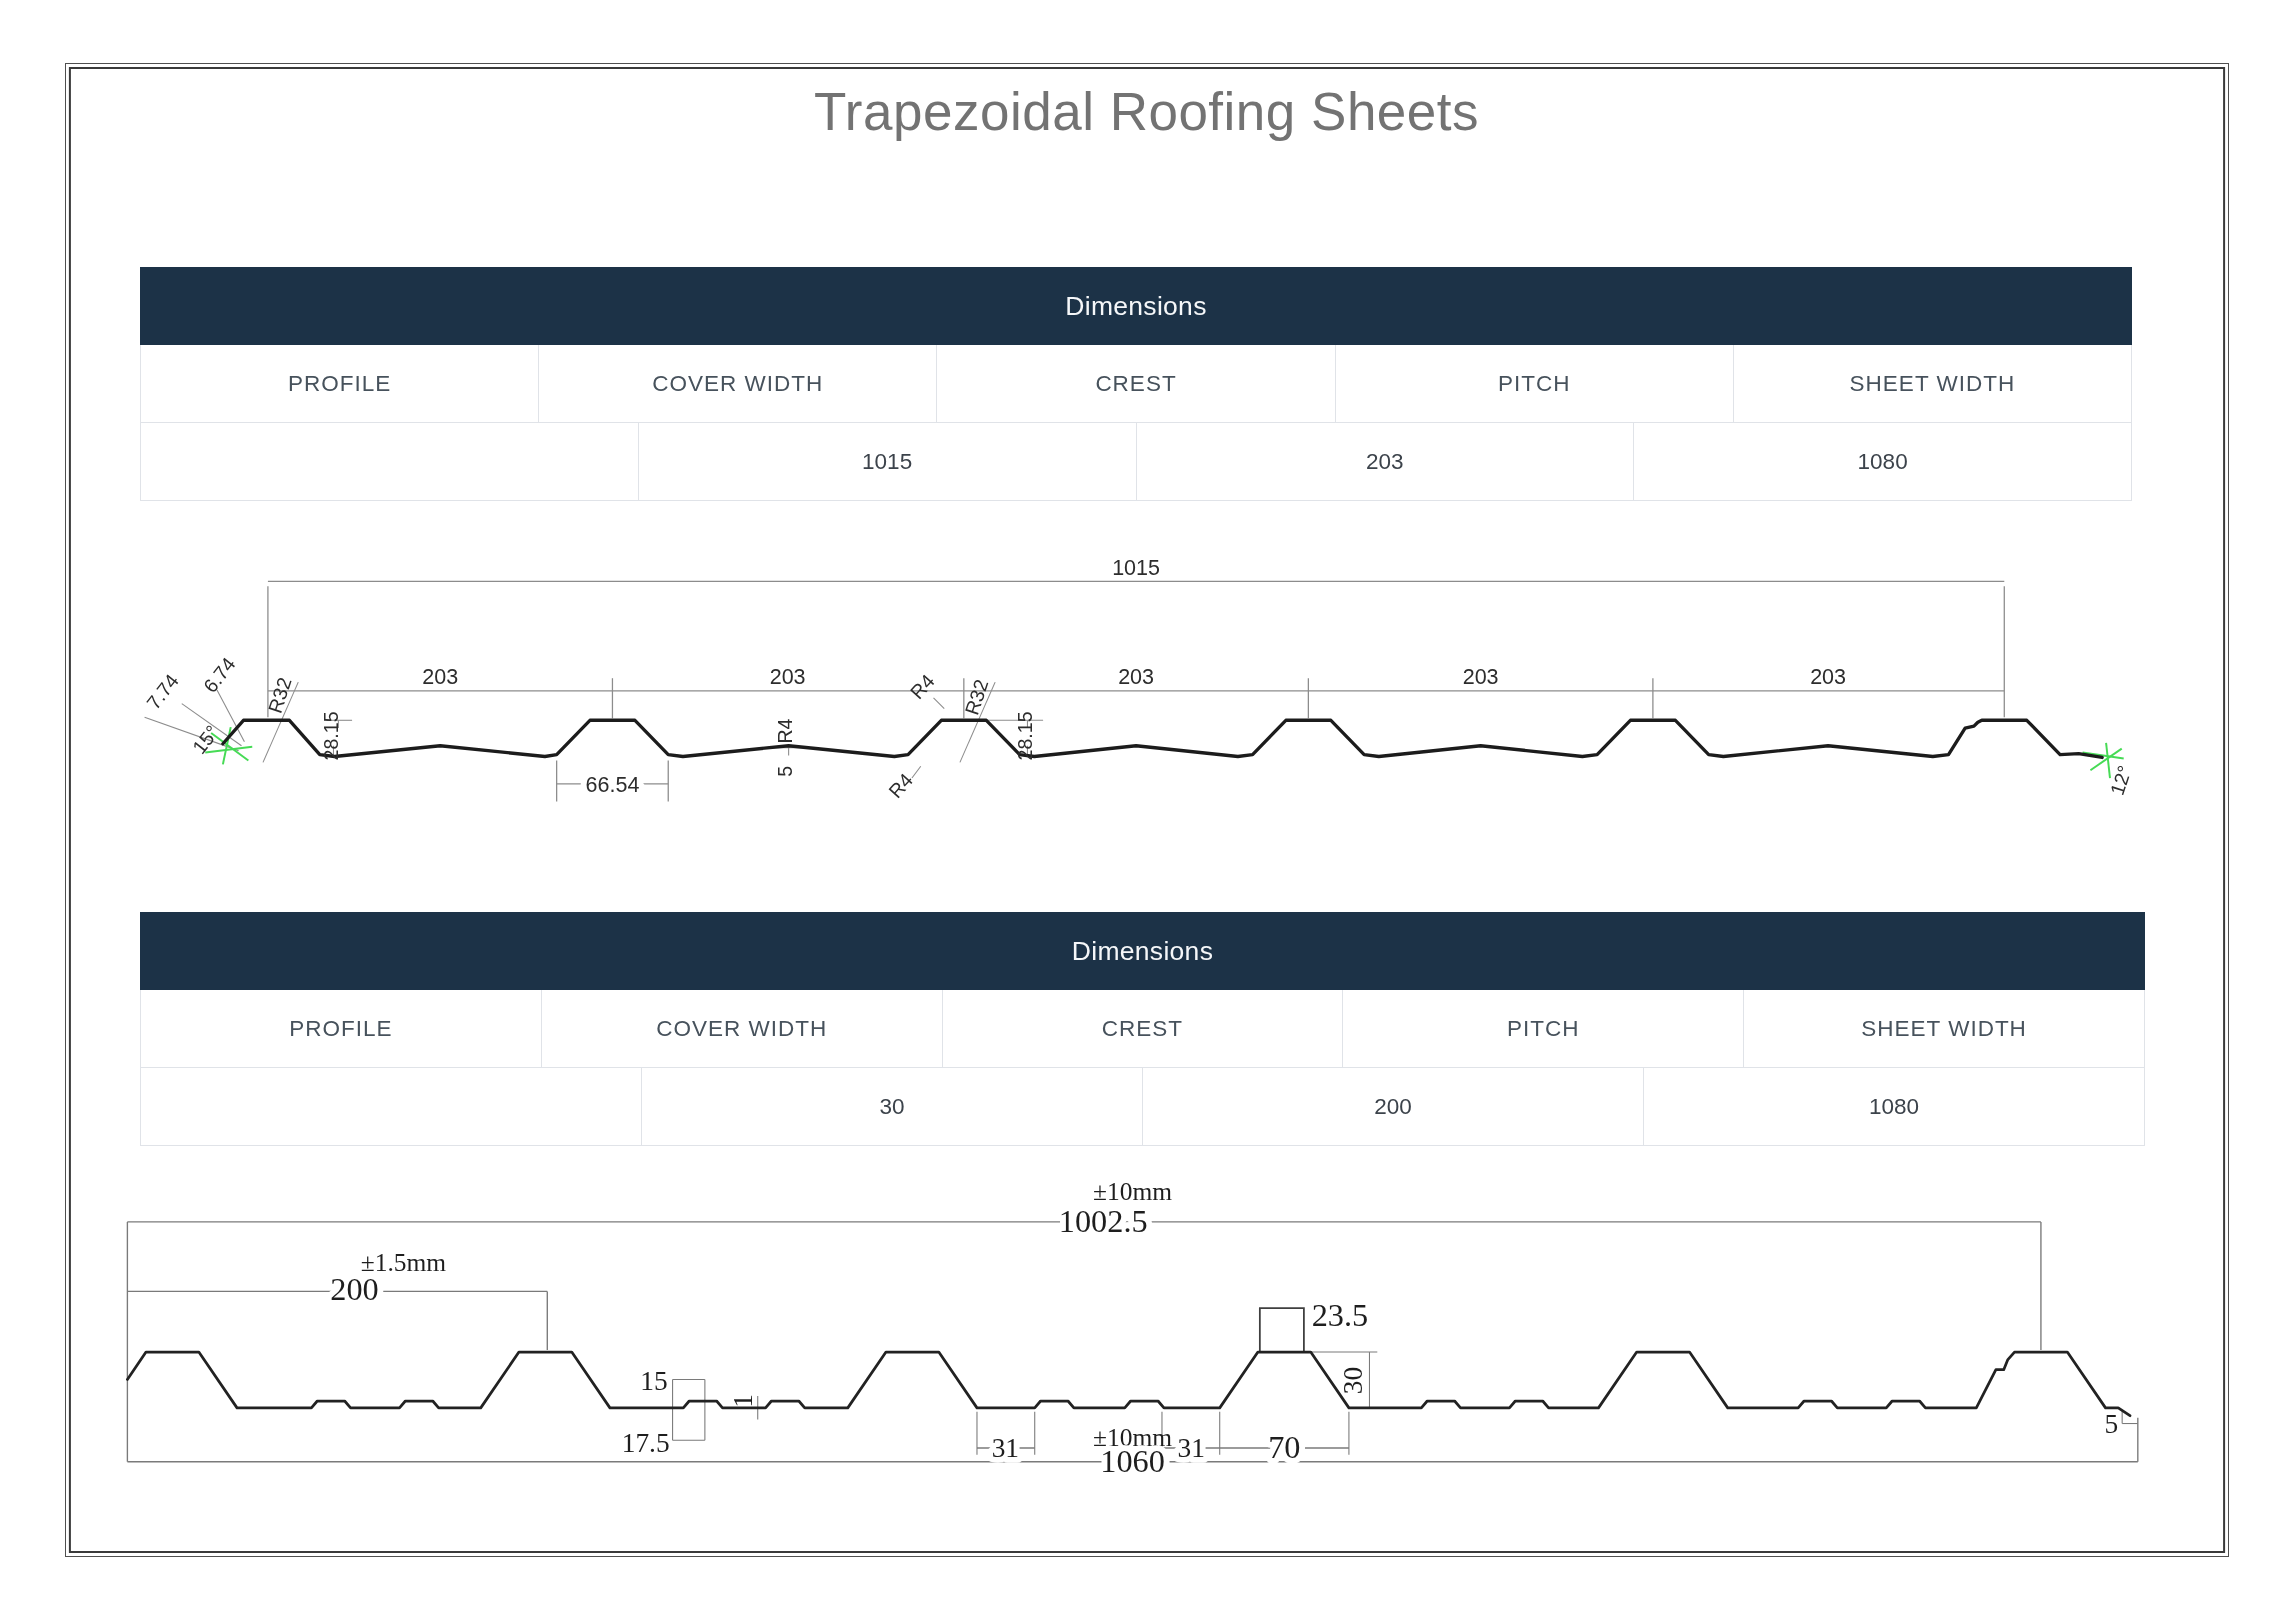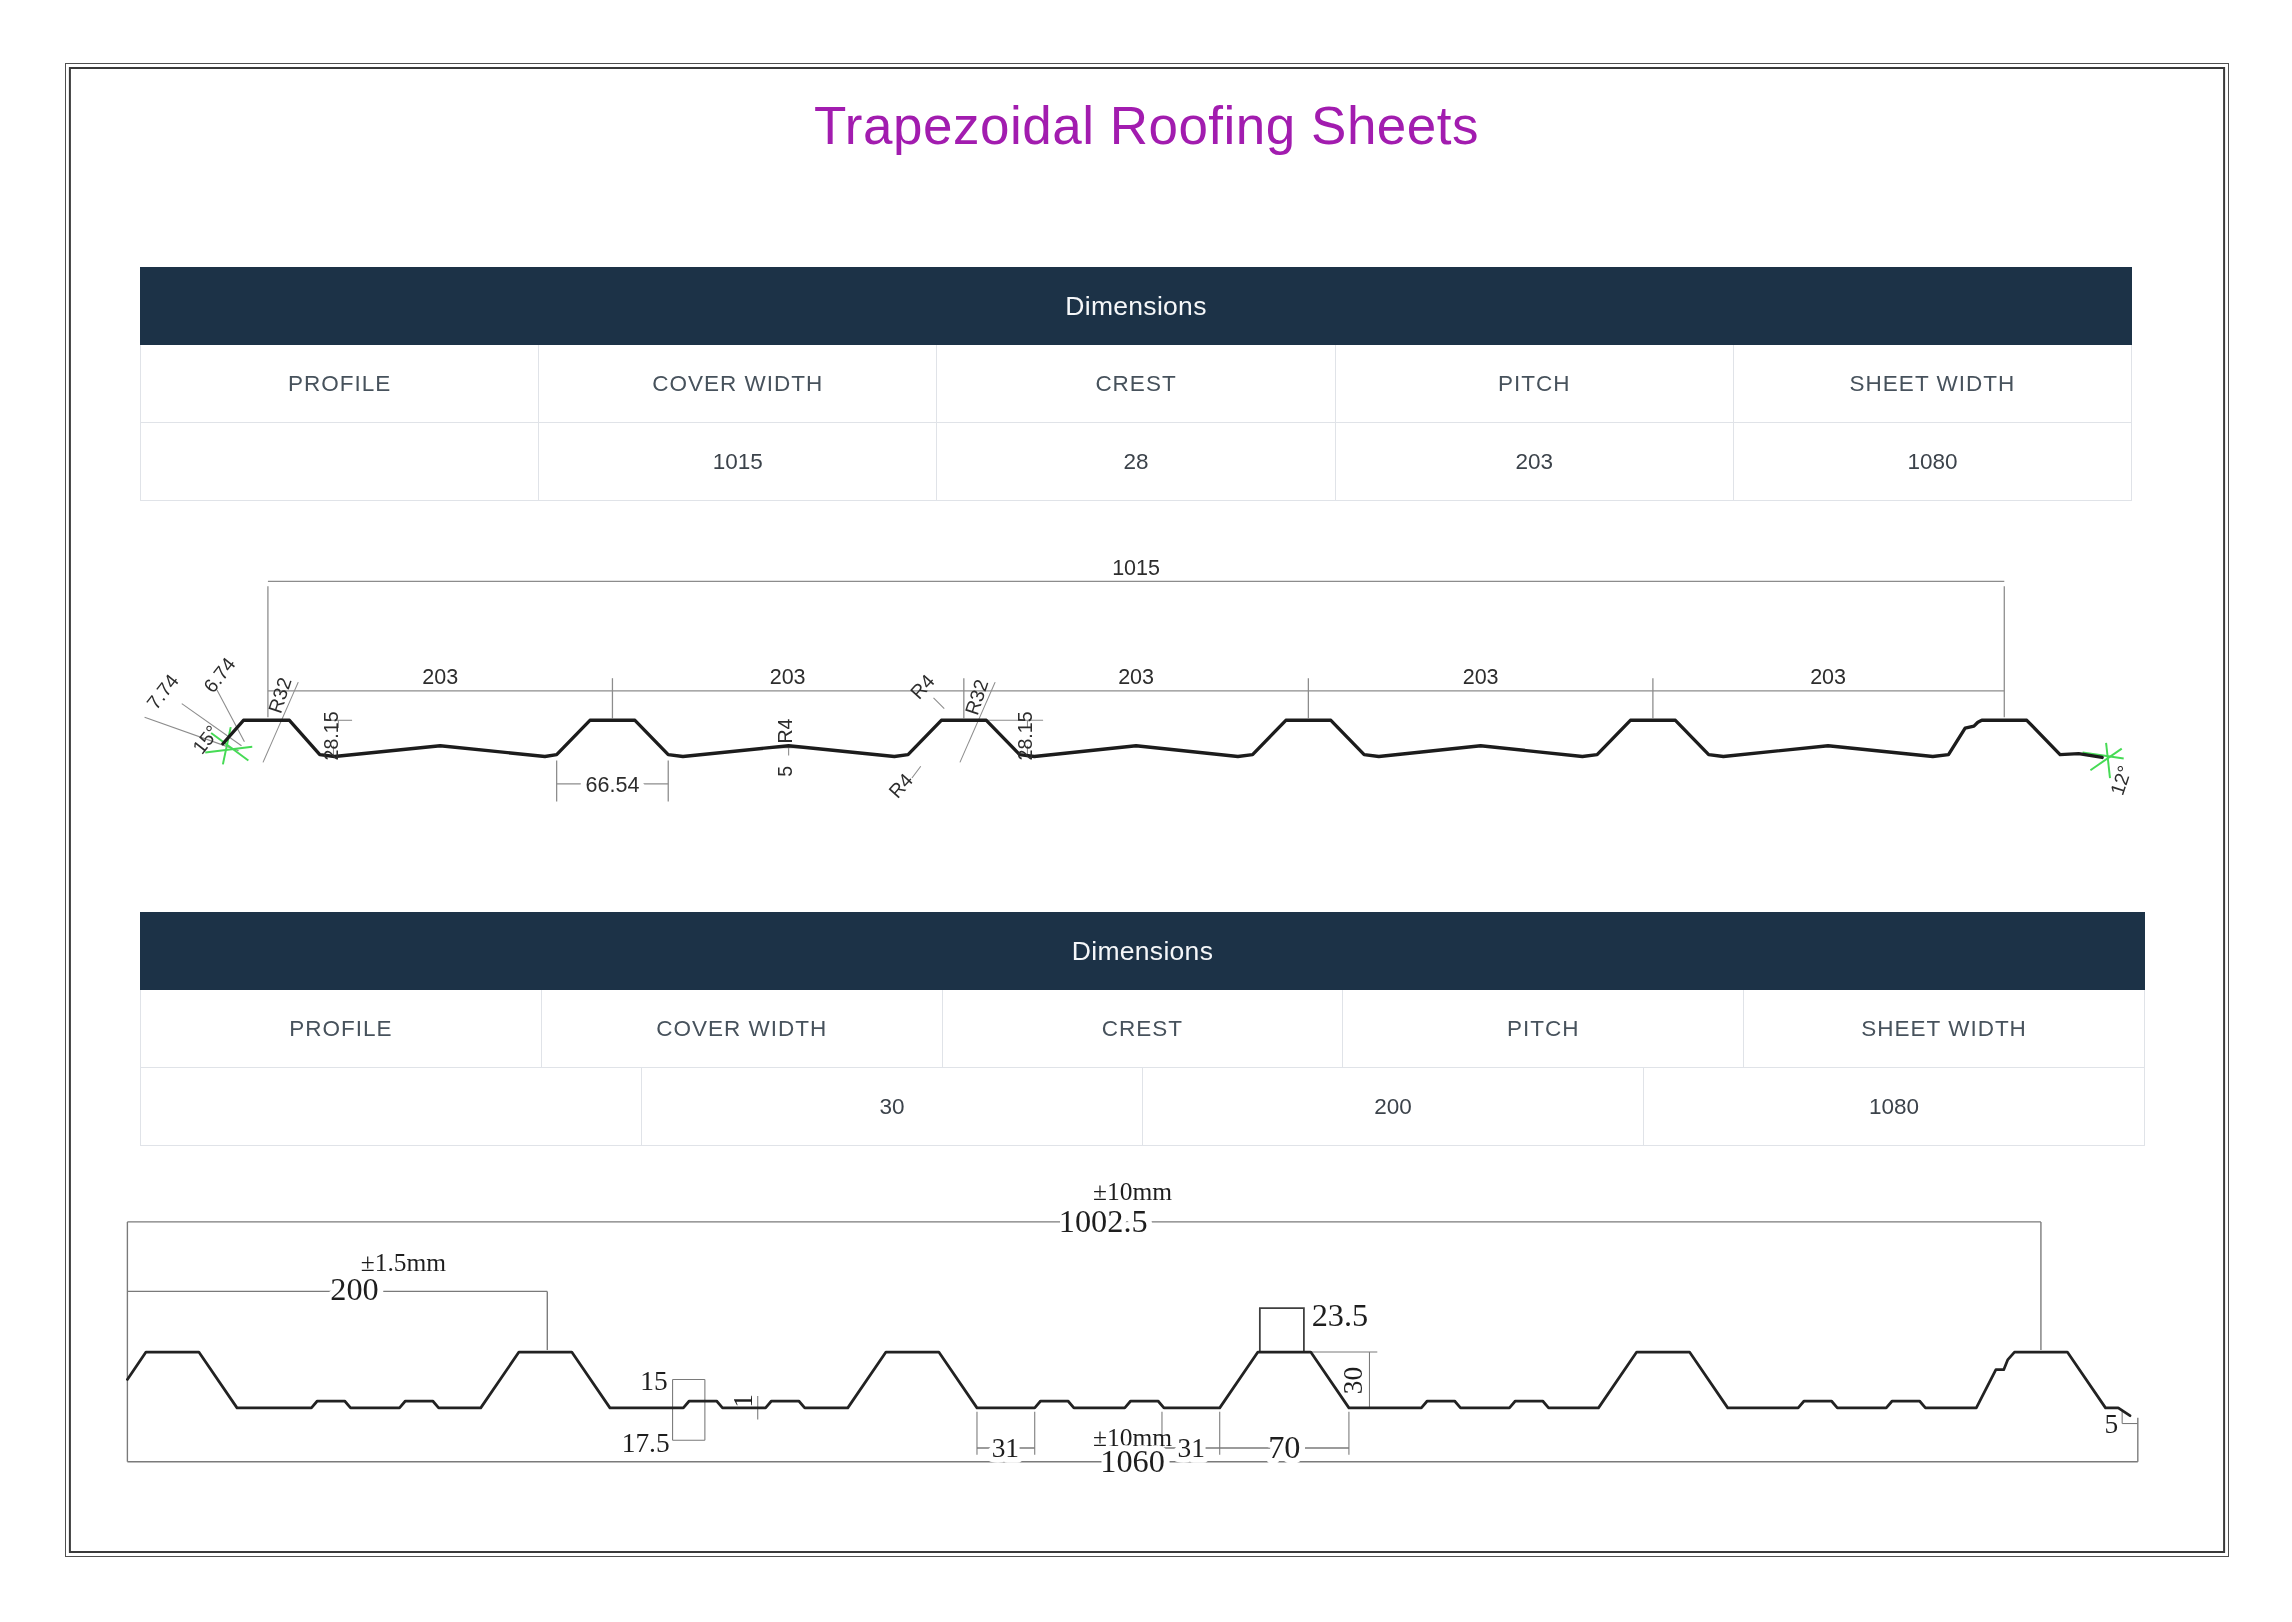--- a/index.html
+++ b/index.html
@@ -7,22 +7,22 @@
     width:2293px;height:1622px;background:#ffffff;position:relative;
     font-family:"Liberation Sans",sans-serif;overflow:hidden;
   }
   .page-frame{
     position:absolute;left:65px;top:63px;width:2162px;height:1492px;
     border:1px solid #4f4f4f;
     box-shadow: inset 0 0 0 2.9px #ffffff, inset 0 0 0 4.9px #3a3a3a;
     background:#ffffff;
   }
   .page-title{
-    position:absolute;left:0;right:0;top:95px;text-align:center;
-    font-size:53px;color:#a21caf;letter-spacing:0.5px;
+    position:absolute;left:0;right:0;top:81px;text-align:center;
+    font-size:53px;color:#737373;letter-spacing:0.5px;
   }
   .dim-table{position:absolute;background:#fff;}
   .tbl-header{
     height:78px;background:#1c3247;color:#f5f7f9;display:flex;
     align-items:center;justify-content:center;font-size:26.5px;letter-spacing:0.3px;
   }
   .tbl-row{display:flex;}
   .cell{
     flex:1;height:77px;display:flex;align-items:center;justify-content:center;
     border-right:1px solid #e0e3e8;border-bottom:1px solid #e0e3e8;
@@ -59,21 +59,20 @@
   <div class="tbl-row cols">
     <div class="cell">PROFILE</div>
     <div class="cell">COVER WIDTH</div>
     <div class="cell">CREST</div>
     <div class="cell">PITCH</div>
     <div class="cell">SHEET WIDTH</div>
   </div>
   <div class="tbl-row vals">
     <div class="cell"></div>
     <div class="cell">1015</div>
-    <div class="cell">28</div>
     <div class="cell">203</div>
     <div class="cell">1080</div>
   </div>
 </div>
 
 <svg style="left:108px;top:549px;" width="2019" height="323" viewBox="0 0 2060 330">
 
   <g>
     <line class="dim" x1="162" y1="33" x2="1936" y2="33"></line>
     <line class="dim" x1="162" y1="38" x2="162" y2="172"></line>

